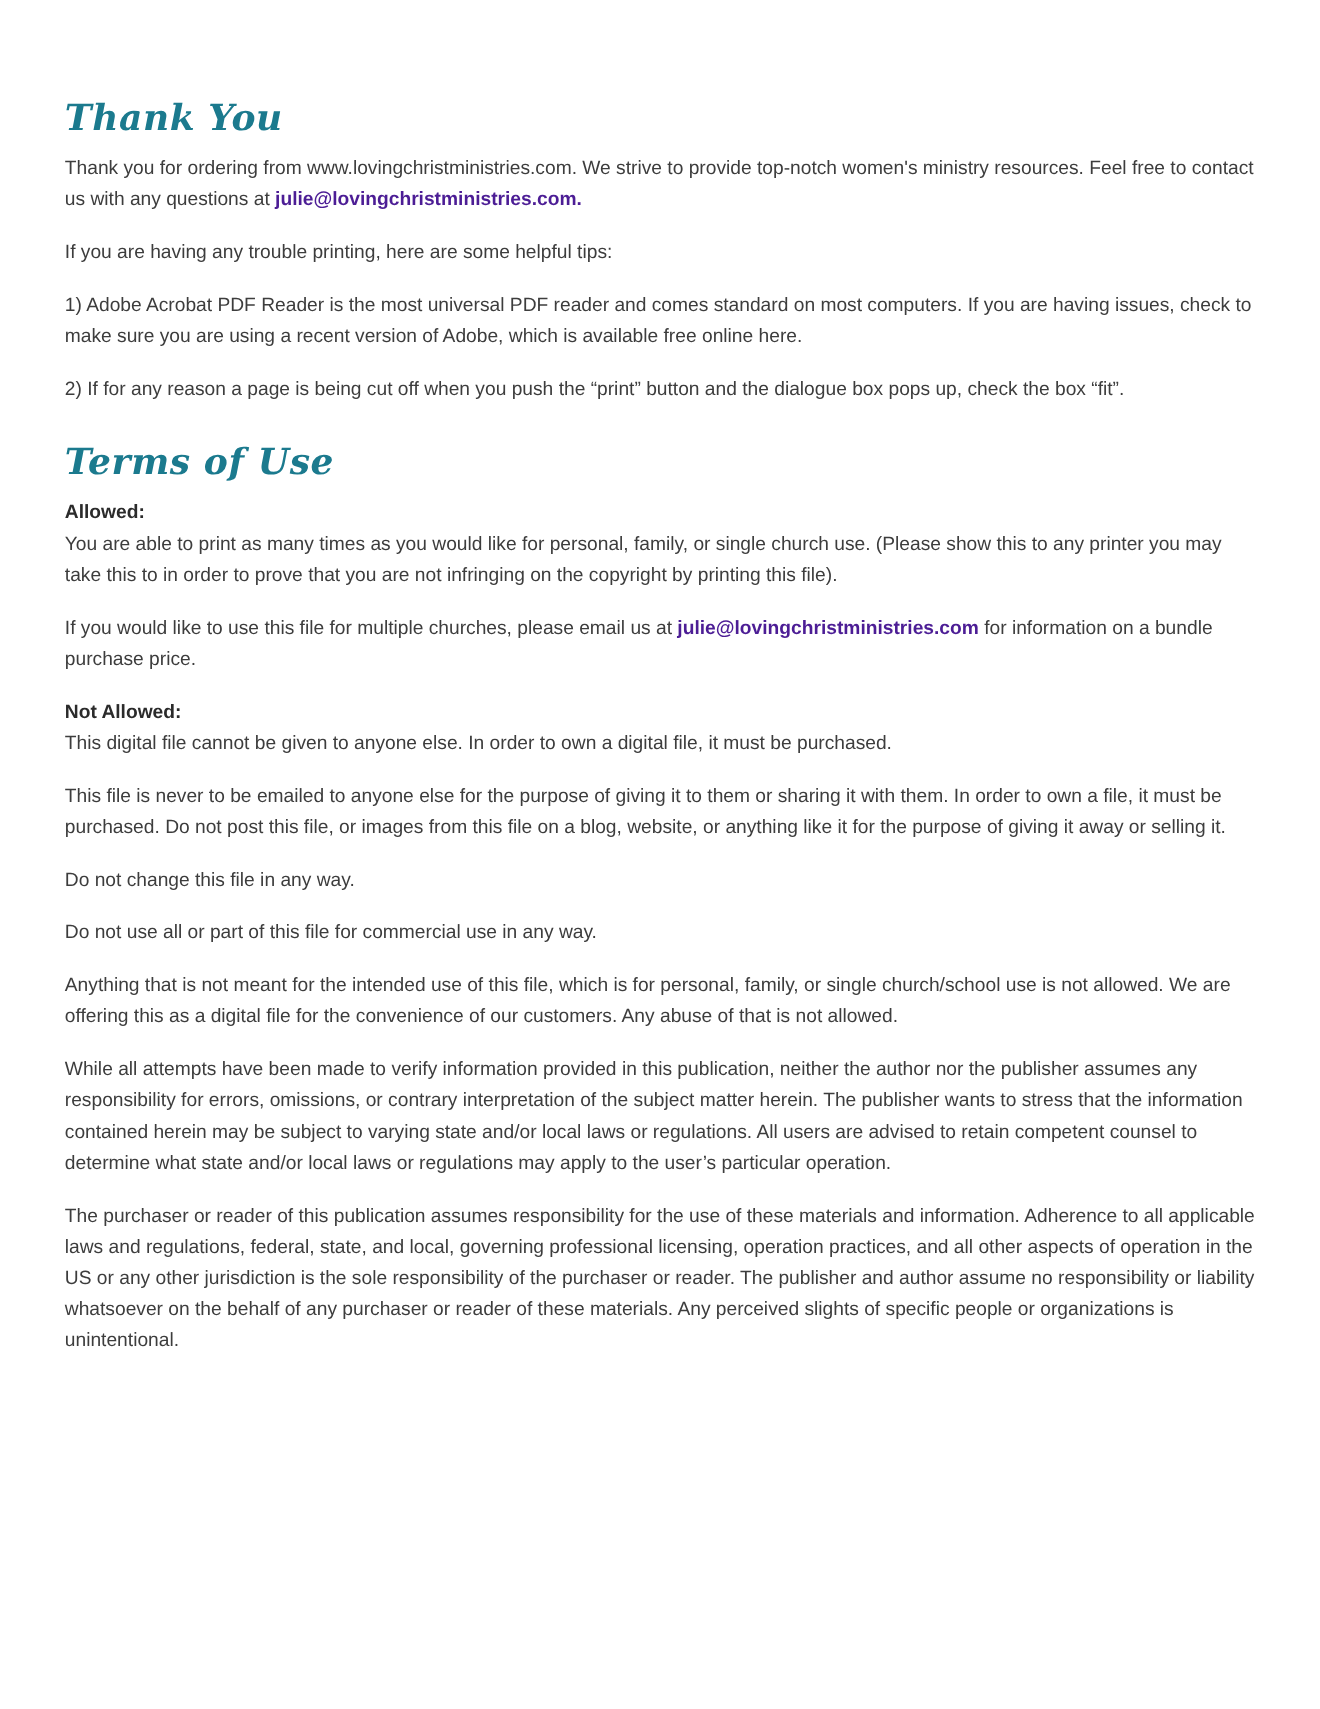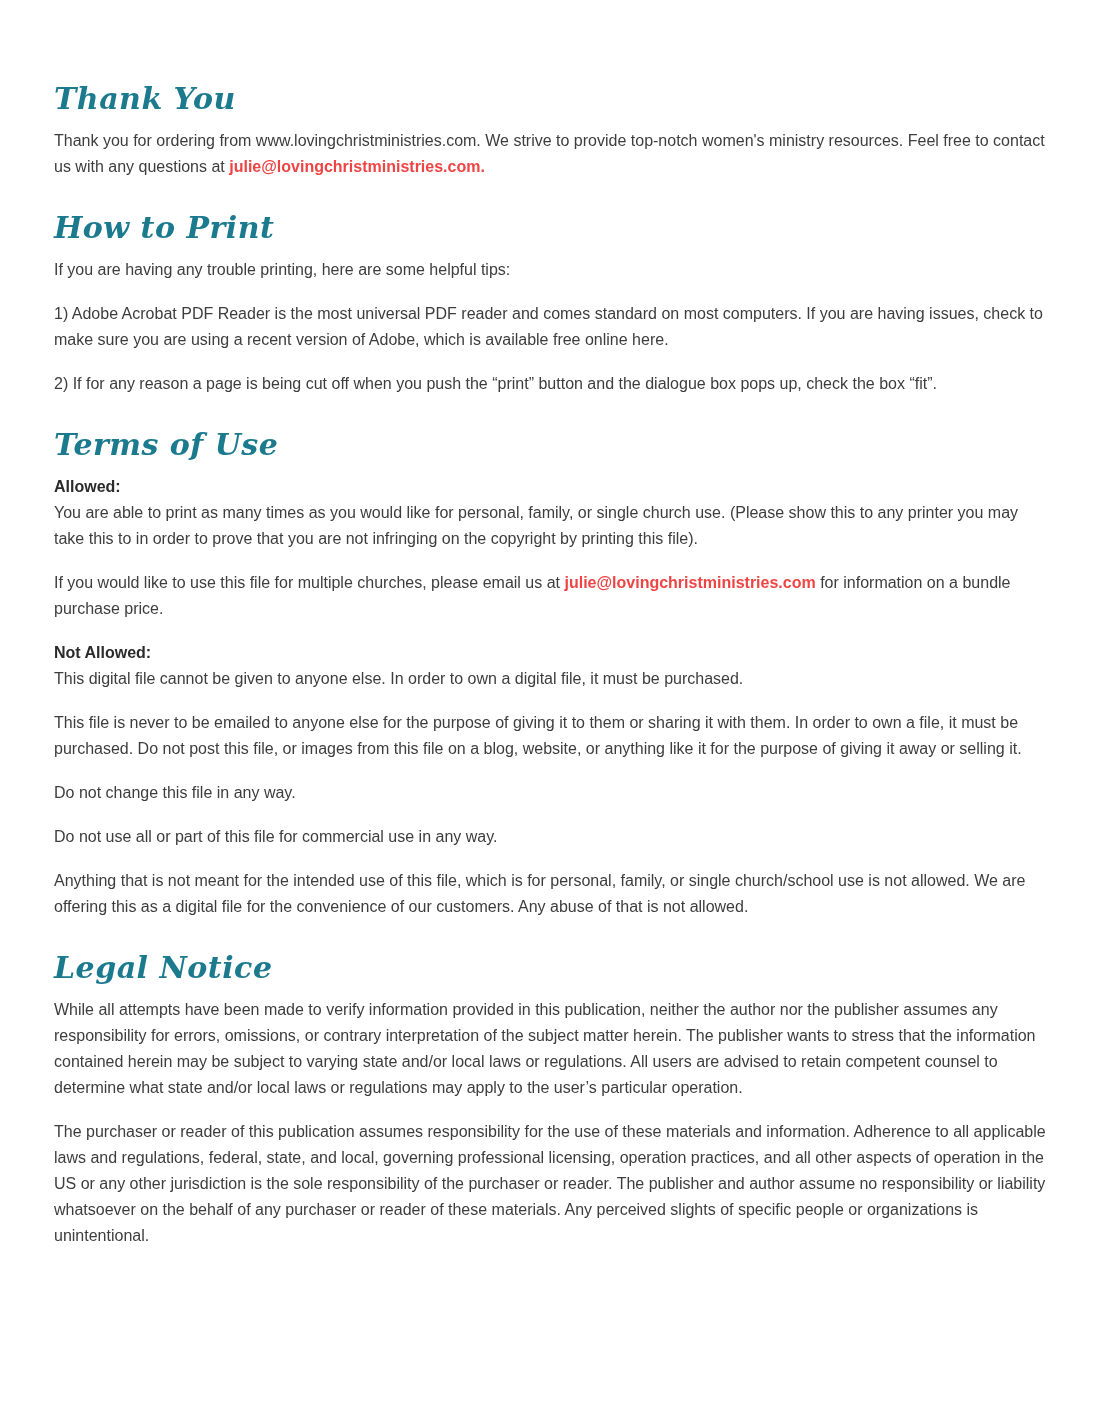--- a/index.html
+++ b/index.html
@@ -37,48 +37,46 @@
   }
   p.para:last-child {
     margin-bottom: 0;
   }
   .block-label {
     display: block;
     font-weight: bold;
     color: #2b2b2b;
   }
   strong.bold-inline {
-    color: #ef4444;
+    color: #4c1d95;
   }
 </style>
 </head>
 <body>
 
 <div class="page" style="color: rgb(61, 61, 61); background: rgb(255, 255, 255);">
 
   <h2 class="script-heading" style="color: rgb(27, 122, 142);">Thank You</h2>
   <p class="para"><span>Thank you for ordering from www.lovingchristministries.com. We strive to provide top-notch women's ministry resources. Feel free to contact us with any questions at </span><strong class="bold-inline">julie@lovingchristministries.com.</strong></p>
 
-  <h2 class="script-heading" style="color: rgb(27, 122, 142);">How to Print</h2>
   <p class="para">If you are having any trouble printing, here are some helpful tips:</p>
   <p class="para">1) Adobe Acrobat PDF Reader is the most universal PDF reader and comes standard on most computers. If you are having issues, check to make sure you are using a recent version of Adobe, which is available free online here.</p>
   <p class="para">2) If for any reason a page is being cut off when you push the “print” button and the dialogue box pops up, check the box “fit”.</p>
 
   <h2 class="script-heading" style="color: rgb(27, 122, 142);">Terms of Use</h2>
 
   <p class="para">
     <strong class="block-label">Allowed:</strong><span>You are able to print as many times as you would like for personal, family, or single church use. (Please show this to any printer you may take this to in order to prove that you are not infringing on the copyright by printing this file).</span>
   </p>
   <p class="para"><span>If you would like to use this file for multiple churches, please email us at </span><strong class="bold-inline">julie@lovingchristministries.com</strong><span> for information on a bundle purchase price.</span></p>
 
   <p class="para">
     <strong class="block-label">Not Allowed:</strong><span>This digital file cannot be given to anyone else. In order to own a digital file, it must be purchased.</span>
   </p>
   <p class="para">This file is never to be emailed to anyone else for the purpose of giving it to them or sharing it with them. In order to own a file, it must be purchased. Do not post this file, or images from this file on a blog, website, or anything like it for the purpose of giving it away or selling it.</p>
   <p class="para">Do not change this file in any way.</p>
   <p class="para">Do not use all or part of this file for commercial use in any way.</p>
   <p class="para">Anything that is not meant for the intended use of this file, which is for personal, family, or single church/school use is not allowed. We are offering this as a digital file for the convenience of our customers. Any abuse of that is not allowed.</p>
 
-  <h2 class="script-heading" style="color: rgb(27, 122, 142);">Legal Notice</h2>
   <p class="para">While all attempts have been made to verify information provided in this publication, neither the author nor the publisher assumes any responsibility for errors, omissions, or contrary interpretation of the subject matter herein. The publisher wants to stress that the information contained herein may be subject to varying state and/or local laws or regulations. All users are advised to retain competent counsel to determine what state and/or local laws or regulations may apply to the user’s particular operation.</p>
   <p class="para">The purchaser or reader of this publication assumes responsibility for the use of these materials and information. Adherence to all applicable laws and regulations, federal, state, and local, governing professional licensing, operation practices, and all other aspects of operation in the US or any other jurisdiction is the sole responsibility of the purchaser or reader. The publisher and author assume no responsibility or liability whatsoever on the behalf of any purchaser or reader of these materials. Any perceived slights of specific people or organizations is unintentional.</p>
 
 </div>
 
 </body></html>

